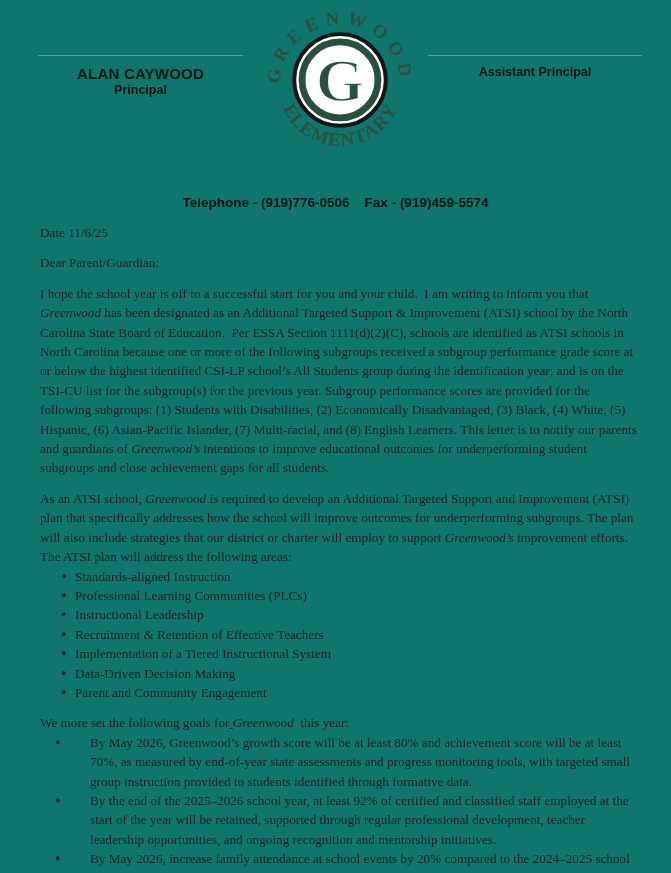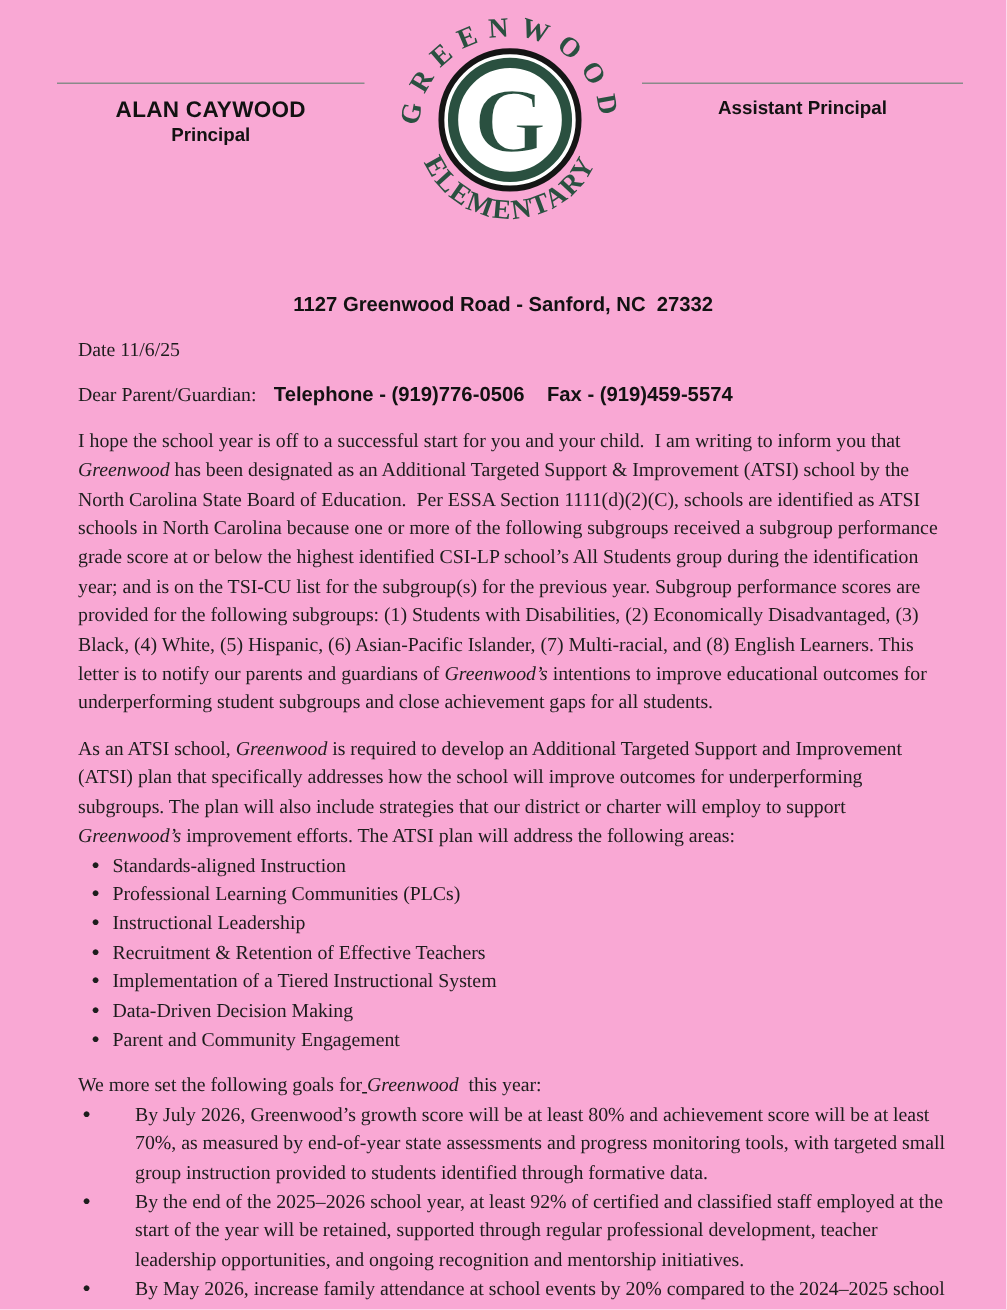--- a/index.html
+++ b/index.html
@@ -1,16 +1,16 @@
 <!DOCTYPE html>
 <html><head>
 <meta charset="utf-8">
 <style>
   html,body{margin:0;padding:0;background:#ffffff;}
-  .page{position:relative;width:671px;height:873px;background:#f9a8d4;overflow:hidden;
+  .page{position:relative;width:671px;height:873px;background:#0f766e;overflow:hidden;
         font-family:"Liberation Serif",serif;color:#1d1d1d;}
   
   .official{position:absolute;text-align:center;font-family:"Liberation Sans",sans-serif;
             font-weight:bold;color:#121212;}
   .official .rule{height:1px;background:#8a8a8a;margin-bottom:9px;}
   .official-name{font-size:15px;letter-spacing:.2px;}
   .official-title{font-size:12.5px;margin-top:1px;}
   .left-official{left:38px;top:55px;width:205px;}
   .right-official{left:428px;top:55px;width:214px;}
   
@@ -20,21 +20,21 @@
   .arc-bottom{letter-spacing:1.5px;}
   .logo-g{font-family:"Liberation Serif",serif;font-weight:bold;font-size:64px;fill:#2a5040;text-anchor:middle;}
   .logo-g-inner{font-family:"Liberation Serif",serif;font-weight:bold;font-size:64px;fill:none;
                 stroke:#ffffff;stroke-width:1.6;text-anchor:middle;}
   
   .address{position:absolute;top:153px;left:0;width:671px;text-align:center;
            font-family:"Liberation Sans",sans-serif;font-weight:bold;font-size:13.5px;
            color:#121212;line-height:20px;white-space:pre-wrap;}
   
   .body-text{position:absolute;left:36px;top:223px;width:606px;font-size:13.2px;line-height:19.4px;}
-  .body-text p{margin:0 16px 11px;white-space:pre-wrap;}
+  .body-text p{margin:0 4px 11px;white-space:pre-wrap;}
   .body-text p.tight{margin-bottom:0;}
   .bullet-row{display:flex;}
   .bullet{font-size:9px;line-height:19.4px;}
   .areas .bullet{margin-left:25px;width:14px;}
   .goals .bullet{margin-left:19px;width:35px;}
   .bullet-text{flex:1;}
   .areas{margin-bottom:11px;}
 </style>
 </head>
 <body>
@@ -63,21 +63,20 @@
     <text class="logo-g" x="90" y="100">G</text>
     <text class="logo-g-inner" x="90" y="100">G</text>
   </svg>
 
   <div class="official right-official">
     <div class="rule"></div>
     <div class="official-title">Assistant Principal</div>
   </div>
 
   <div class="address">
-    <div>1127 Greenwood Road - Sanford, NC  27332</div>
     <div>Telephone - (919)776-0506    Fax - (919)459-5574</div>
   </div>
 
   <div class="body-text">
     <p>Date 11/6/25</p>
     <p>Dear Parent/Guardian:</p>
     <p><span>I hope the school year is off to a successful start for you and your child.  I am writing to inform you that </span><span style="font-style: italic;">Greenwood</span><span> has been designated as an Additional Targeted Support &amp; Improvement (ATSI) school by the North Carolina State Board of Education.  Per ESSA Section 1111(d)(2)(C), schools are identified as ATSI schools in North Carolina because one or more of the following subgroups received a subgroup performance grade score at or below the highest identified CSI-LP school’s All Students group during the identification year; and is on the TSI-CU list for the subgroup(s) for the previous year. Subgroup performance scores are provided for the following subgroups: (1) Students with Disabilities, (2) Economically Disadvantaged, (3) Black, (4) White, (5) Hispanic, (6) Asian-Pacific Islander, (7) Multi-racial, and (8) English Learners. This letter is to notify our parents and guardians of </span><span style="font-style: italic;">Greenwood’s</span><span> intentions to improve educational outcomes for underperforming student subgroups and close achievement gaps for all students.</span></p>
     <p class="tight"><span>As an ATSI school, </span><span style="font-style: italic;">Greenwood</span><span> is required to develop an Additional Targeted Support and Improvement (ATSI) plan that specifically addresses how the school will improve outcomes for underperforming subgroups. The plan will also include strategies that our district or charter will employ to support </span><span style="font-style: italic;">Greenwood’s</span><span> improvement efforts. The ATSI plan will address the following areas:</span></p>
     <div class="areas">
         <div class="bullet-row">
@@ -106,21 +105,21 @@
         </div>
         <div class="bullet-row">
           <span class="bullet">●</span>
           <div class="bullet-text">Parent and Community Engagement</div>
         </div>
       </div>
     <p class="tight"><span>We more set the following goals for</span><span style="text-decoration: underline;"> </span><span style="font-style: italic;">Greenwood</span><span>  this year:</span></p>
     <div class="goals">
         <div class="bullet-row">
           <span class="bullet">●</span>
-          <div class="bullet-text">By July 2026, Greenwood’s growth score will be at least 80% and achievement score will be at least 70%, as measured by end-of-year state assessments and progress monitoring tools, with targeted small group instruction provided to students identified through formative data.</div>
+          <div class="bullet-text">By May 2026, Greenwood’s growth score will be at least 80% and achievement score will be at least 70%, as measured by end-of-year state assessments and progress monitoring tools, with targeted small group instruction provided to students identified through formative data.</div>
         </div>
         <div class="bullet-row">
           <span class="bullet">●</span>
           <div class="bullet-text">By the end of the 2025–2026 school year, at least 92% of certified and classified staff employed at the start of the year will be retained, supported through regular professional development, teacher leadership opportunities, and ongoing recognition and mentorship initiatives.</div>
         </div>
         <div class="bullet-row">
           <span class="bullet">●</span>
           <div class="bullet-text">By May 2026, increase family attendance at school events by 20% compared to the 2024–2025 school year, by implementing a consistent monthly family newsletter, multilingual communication tools, and hosting at least five family-inclusive events that address student learning and community connection.</div>
         </div>
       </div>

